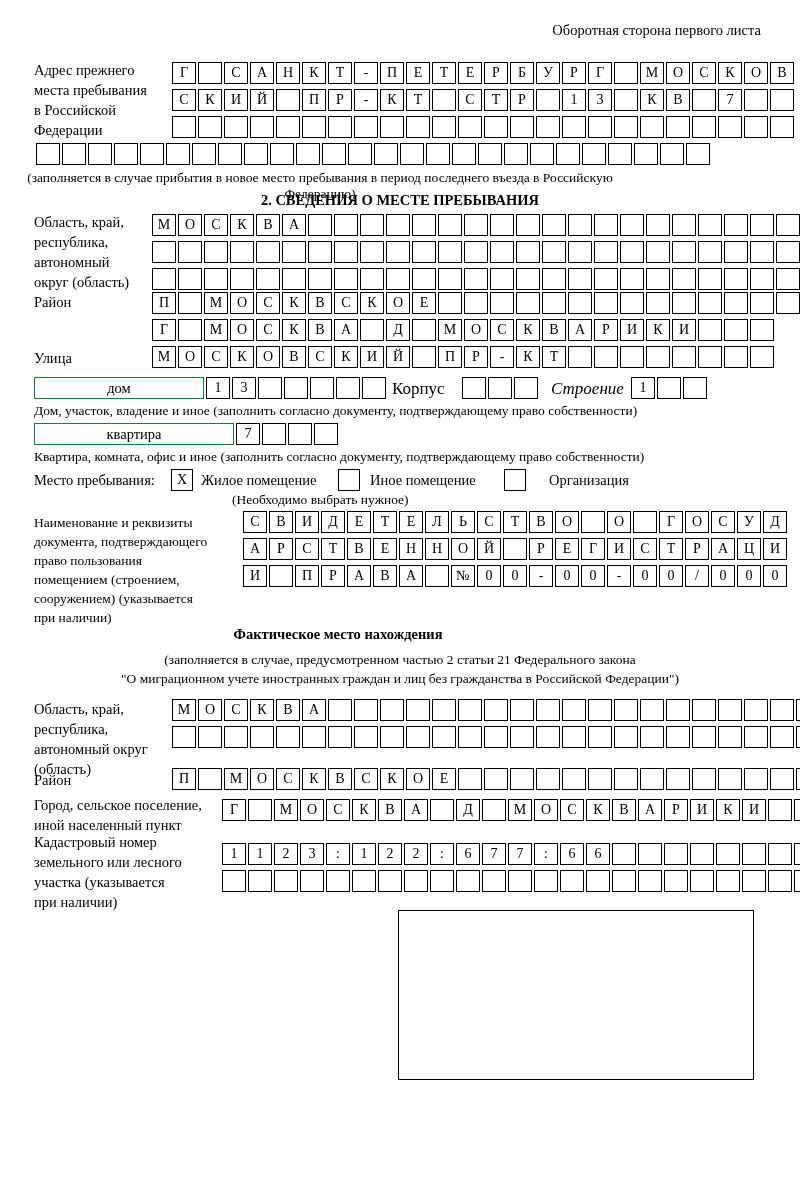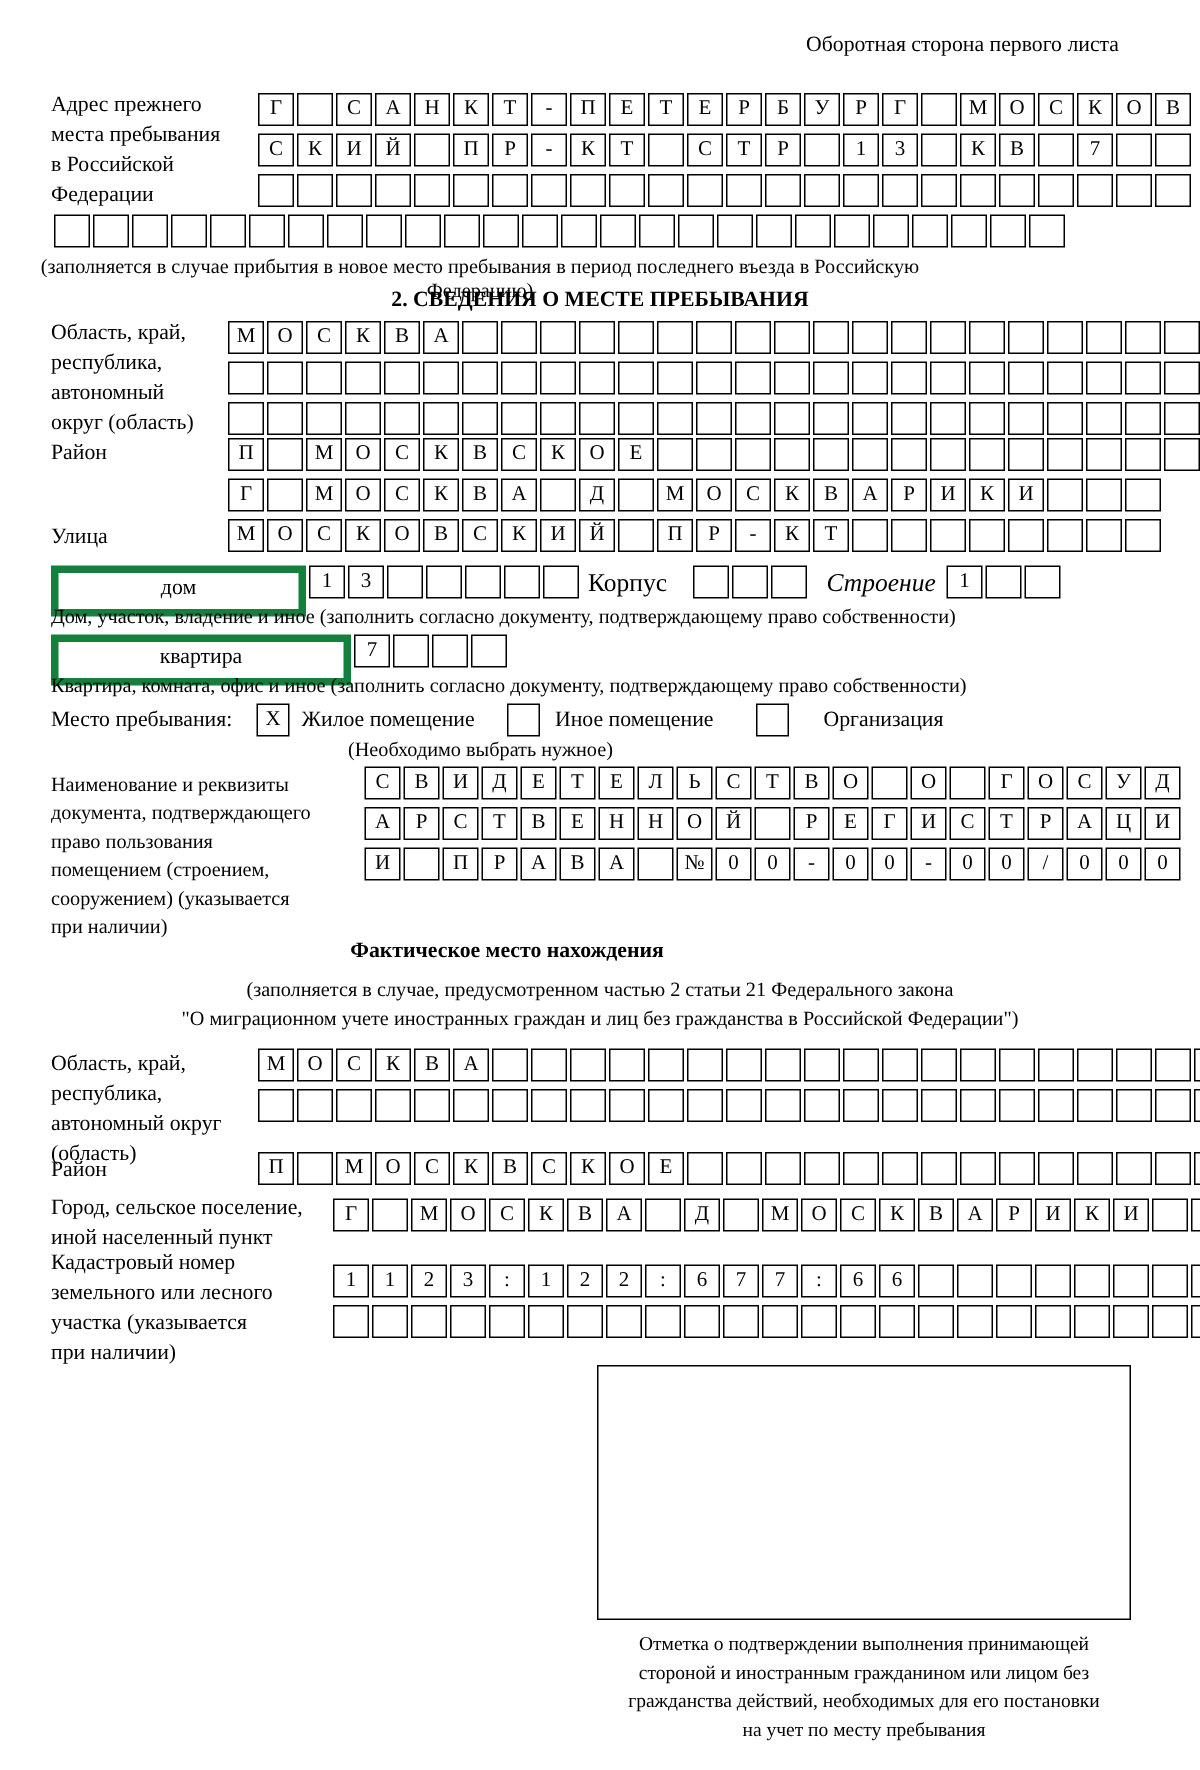--- a/index.html
+++ b/index.html
@@ -17,21 +17,21 @@
   }
   .page {
     position: relative;
     width: 800px;
     height: 1180px;
   }
   .abs { position: absolute; }
 
   .hdr-right {
     top: 22px;
-    right: 54px;
+    right: 39px;
     font-size: 14.5px;
   }
 
   .lbl {
     font-size: 14.5px;
     line-height: 20px;
   }
   .lbl-sm {
     font-size: 13.5px;
     line-height: 19px;
@@ -63,23 +63,23 @@
     font-family: "Liberation Serif", serif;
     background: #fff;
     overflow: hidden;
   }
 
   .inline-label {
     font-size: 17px;
   }
 
   .wide-field {
-    border: 5px solid #15803d;
+    border: 1px solid #15803d;
     box-sizing: border-box;
-    height: 34px;
+    height: 22px;
     text-align: center;
     font-size: 14.5px;
     line-height: 20px;
     background: #fff;
   }
 
   .check-box {
     width: 22px;
     height: 22px;
     border: 1px solid #000;
@@ -695,20 +695,14 @@
       <div class="cell"></div>
       <div class="cell"></div>
       <div class="cell"></div>
       <div class="cell"></div>
       <div class="cell"></div>
       <div class="cell"></div>
       <div class="cell"></div>
     </div>
 
   <div class="abs bigbox" style="top:910px; left:398px; width:356px; height:170px;"></div>
-  <div class="abs footer-note" style="top:1086px; left:380px; width:392px;">
-    <div>Отметка о подтверждении выполнения принимающей</div>
-    <div>стороной и иностранным гражданином или лицом без</div>
-    <div>гражданства действий, необходимых для его постановки</div>
-    <div>на учет по месту пребывания</div>
-  </div>
 
 </div>
 
 </body></html>

